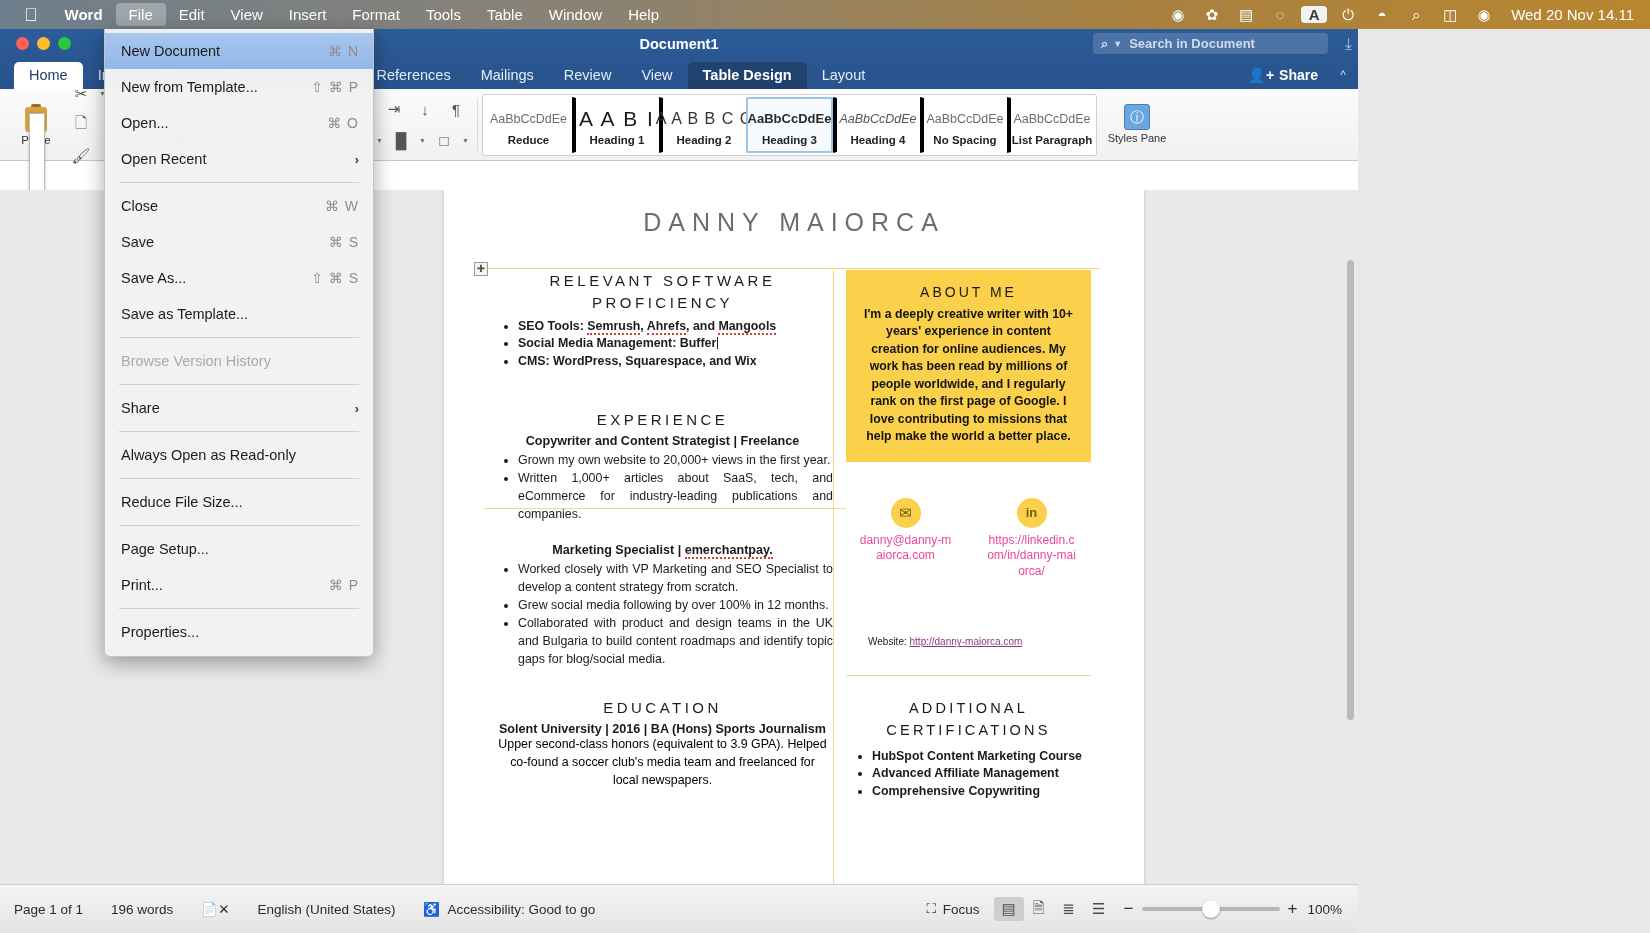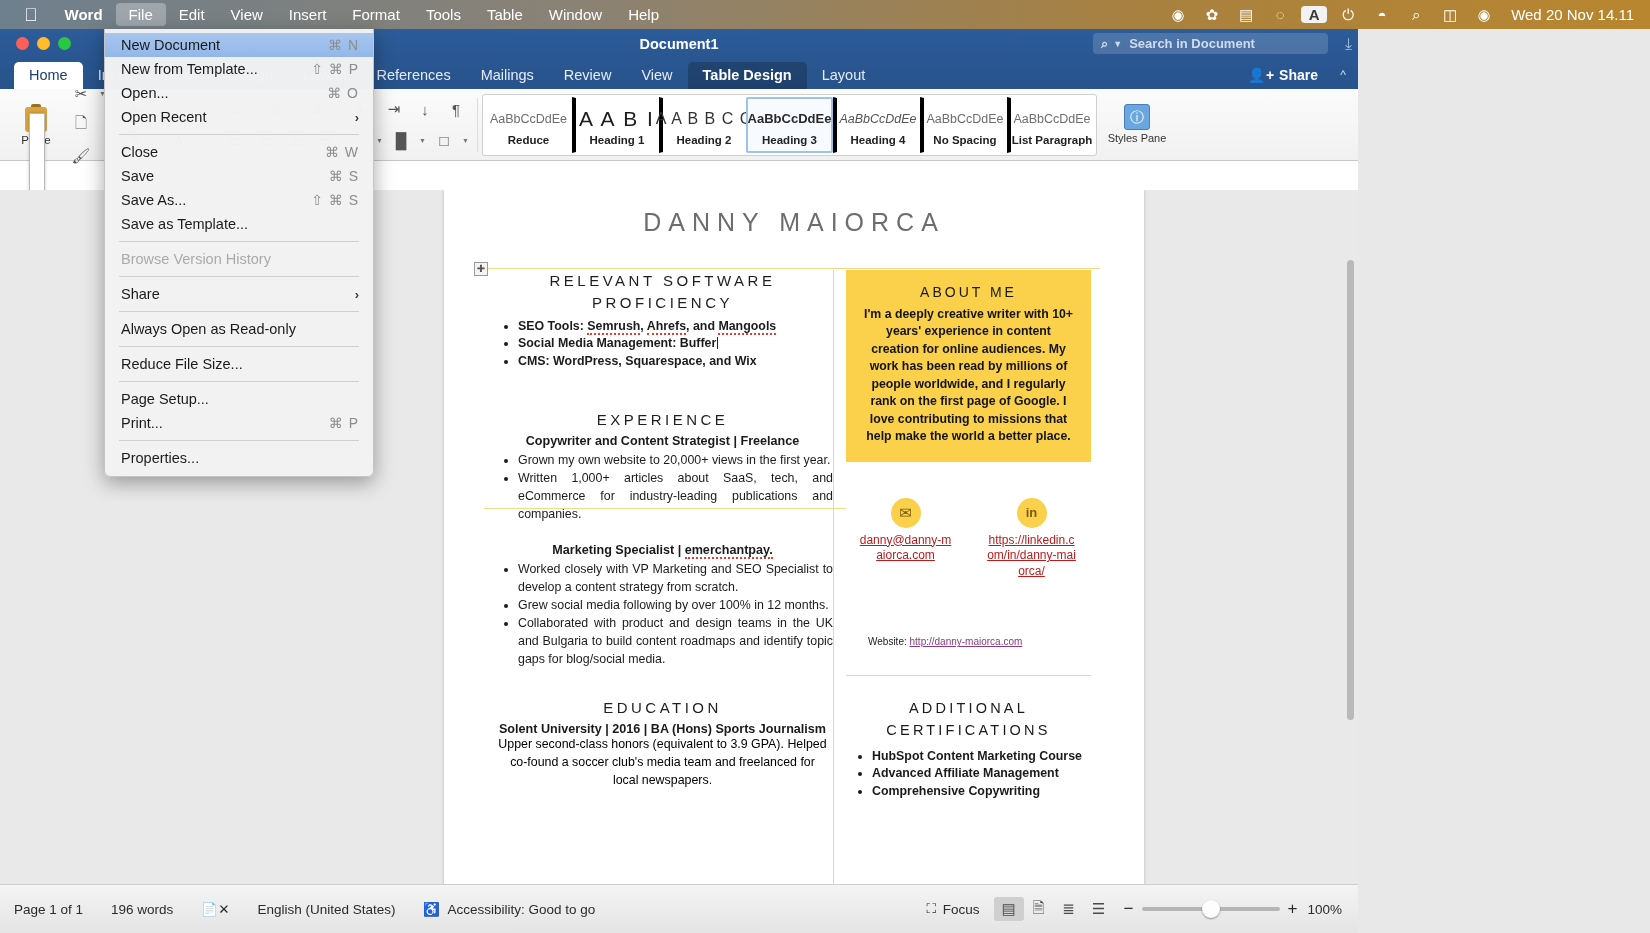--- a/index.html
+++ b/index.html
@@ -159,21 +159,21 @@
   .yellowbox {
     background:#fbd04a; padding:14px 18px 16px 18px; text-align:center;
   }
   .yellowbox h4 { font-size:14px; letter-spacing:3px; font-weight:normal; color:#1a1a1a; margin-bottom:6px;}
   .yellowbox p { font-size:12.3px; font-weight:bold; color:#141414; line-height:1.42;text-align:center; }
 
   .contacts { display:flex; justify-content:center; gap:34px; margin-top:36px; }
   .contact { width:92px; text-align:center; }
   .cic { width:30px; height:30px; border-radius:50%; background:#fbd04a; color:#7a5b10;
          display:flex; align-items:center; justify-content:center; margin:0 auto 5px auto; font-size:15px;}
-  .clink { font-size:12px; color:#b91c1c; text-decoration:underline; line-height:1.3; word-break:break-all;}
+  .clink { font-size:12px; color:#ec4899; line-height:1.3; word-break:break-all;}
   .website { margin-top:57px; font-size:10px; color:#1c1c1c; padding-left:22px;}
   .website a { color:#8a3a86; text-decoration:underline; }
 
   .certs { margin-top:28px; padding-top:22px; border-top:1px solid #f1d98b; }
   .certs h4 { text-align:center; font-size:14.5px; letter-spacing:3.2px; font-weight:normal;
               color:#1a1a1a; line-height:1.5; }
   ul.clist { margin:6px 0 0 0; padding-left:26px; }
   ul.clist li { font-size:12.4px; font-weight:bold; color:#1a1a1a; line-height:1.4; }
 
   .vdiv { position:absolute; top:0; bottom:0; width:1px; background:#f1d98b; }
@@ -199,21 +199,21 @@
   .zpct { font-size:13.5px; padding-right:16px; }
 
   
   .menupop {
     position:absolute; left:104px; top:29px; width:270px;
     background:rgba(242,242,242,0.985); border-radius:0 0 6px 6px;
     box-shadow:0 6px 20px rgba(0,0,0,0.35); padding:4px 0 6px 0; z-index:50;
     border:1px solid #c4c4c4; border-top:none;
   }
   .mi {
-    display:flex; align-items:center; height:24px; padding:0 14px 0 16px;
+    display:flex; align-items:center; height:36px; padding:0 14px 0 16px;
     font-size:14.5px; color:#1b1b1b; position:relative;
   }
   .mi.hl { background:linear-gradient(to bottom,#a8c6ef,#92b7e8); }
   .mi.dim { color:#aaaaaa; }
   .mi .lbl { flex:1; }
   .mi .key { color:#8d8d8d; font-size:14px; letter-spacing:1px; }
   .mi .arrow { color:#3a3a3a; font-size:13px; font-weight:bold;}
   .msep { height:1px; background:#d0d0d0; margin:5px 14px; }
 </style>
 </head>

